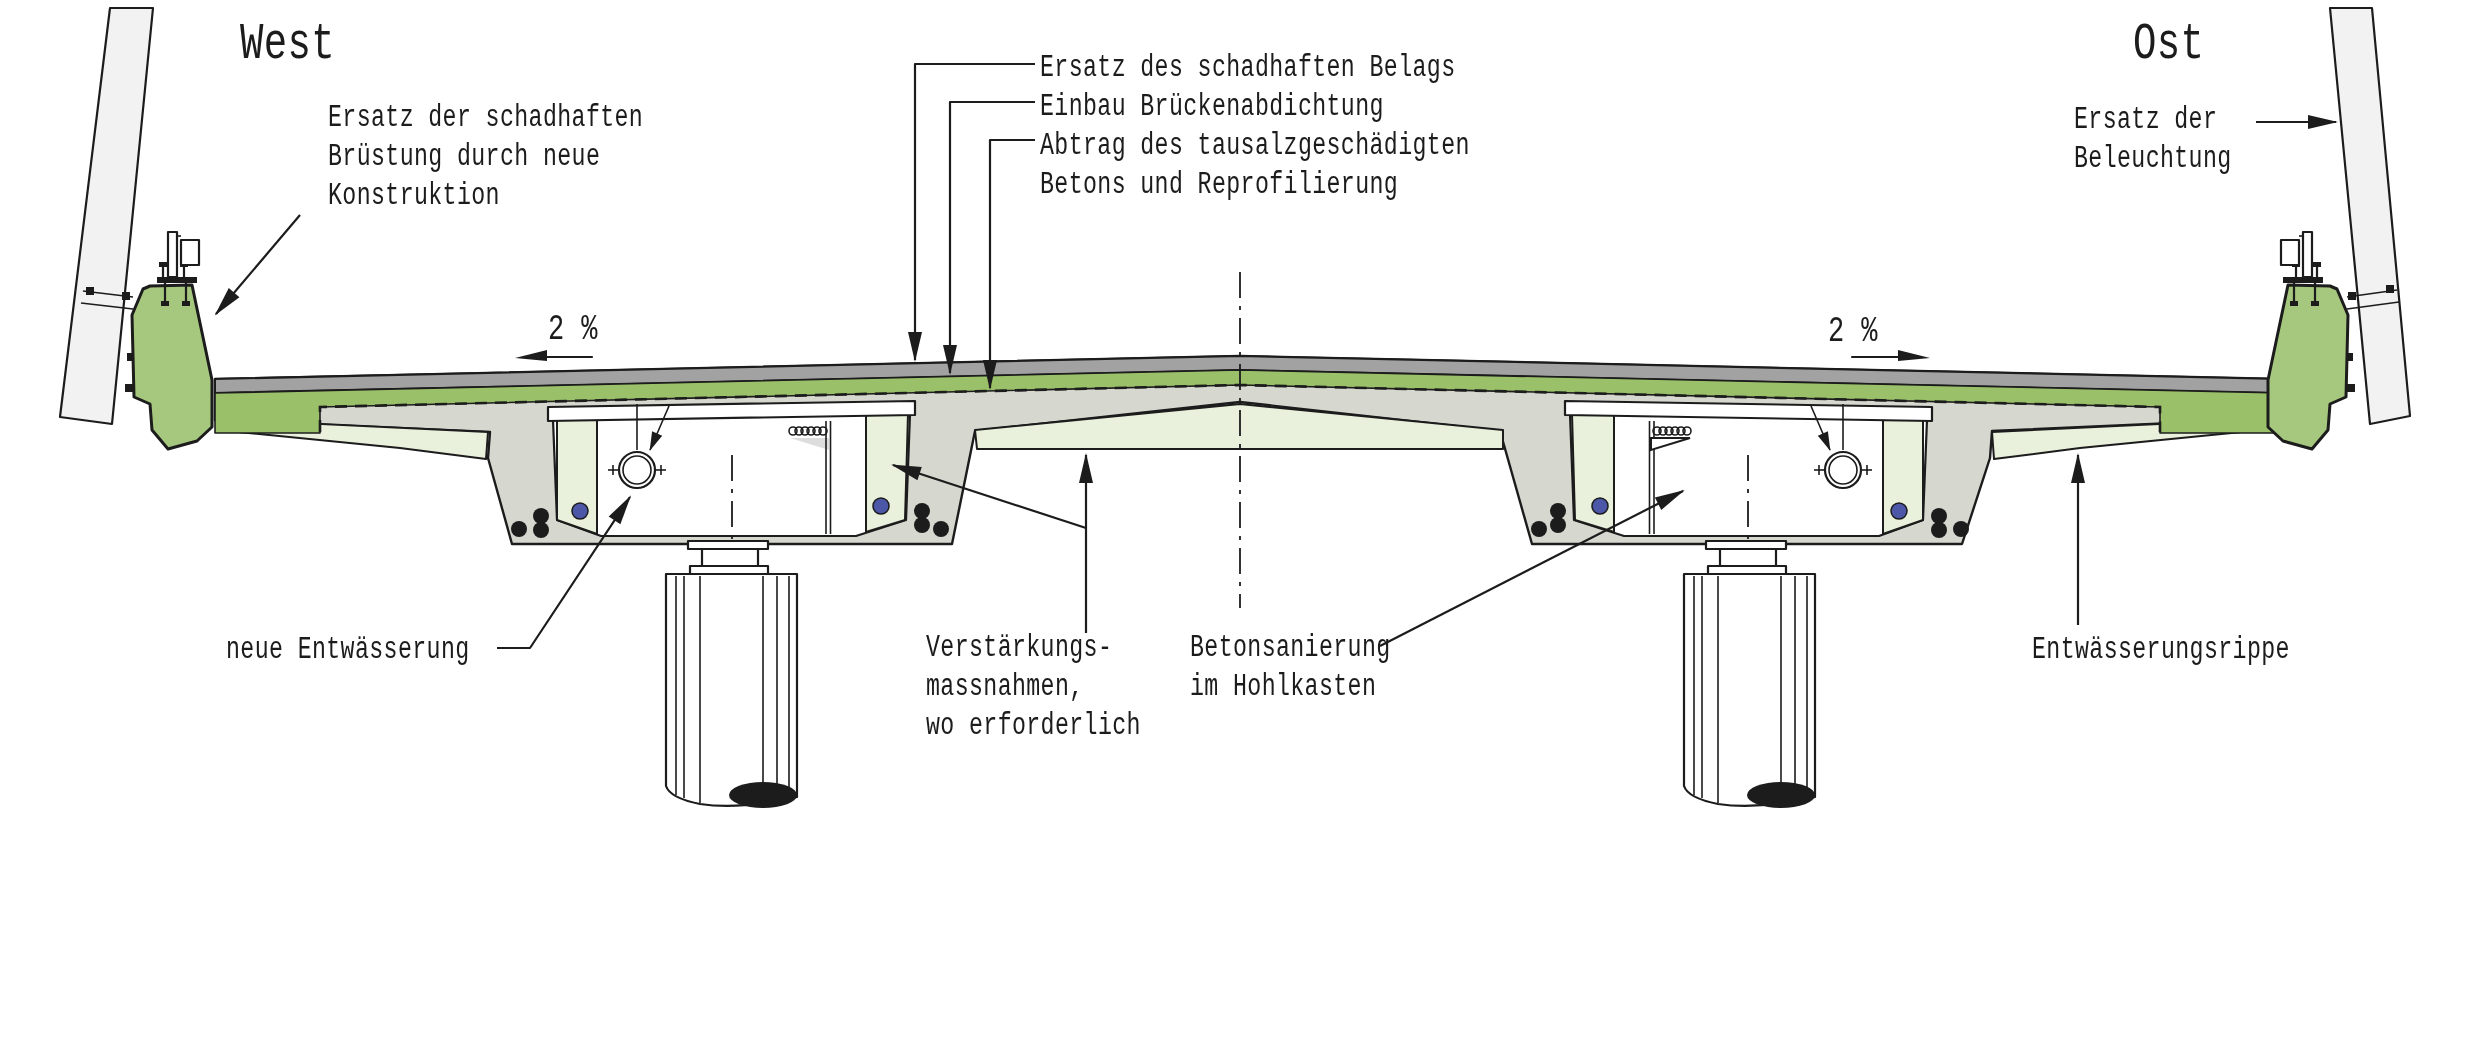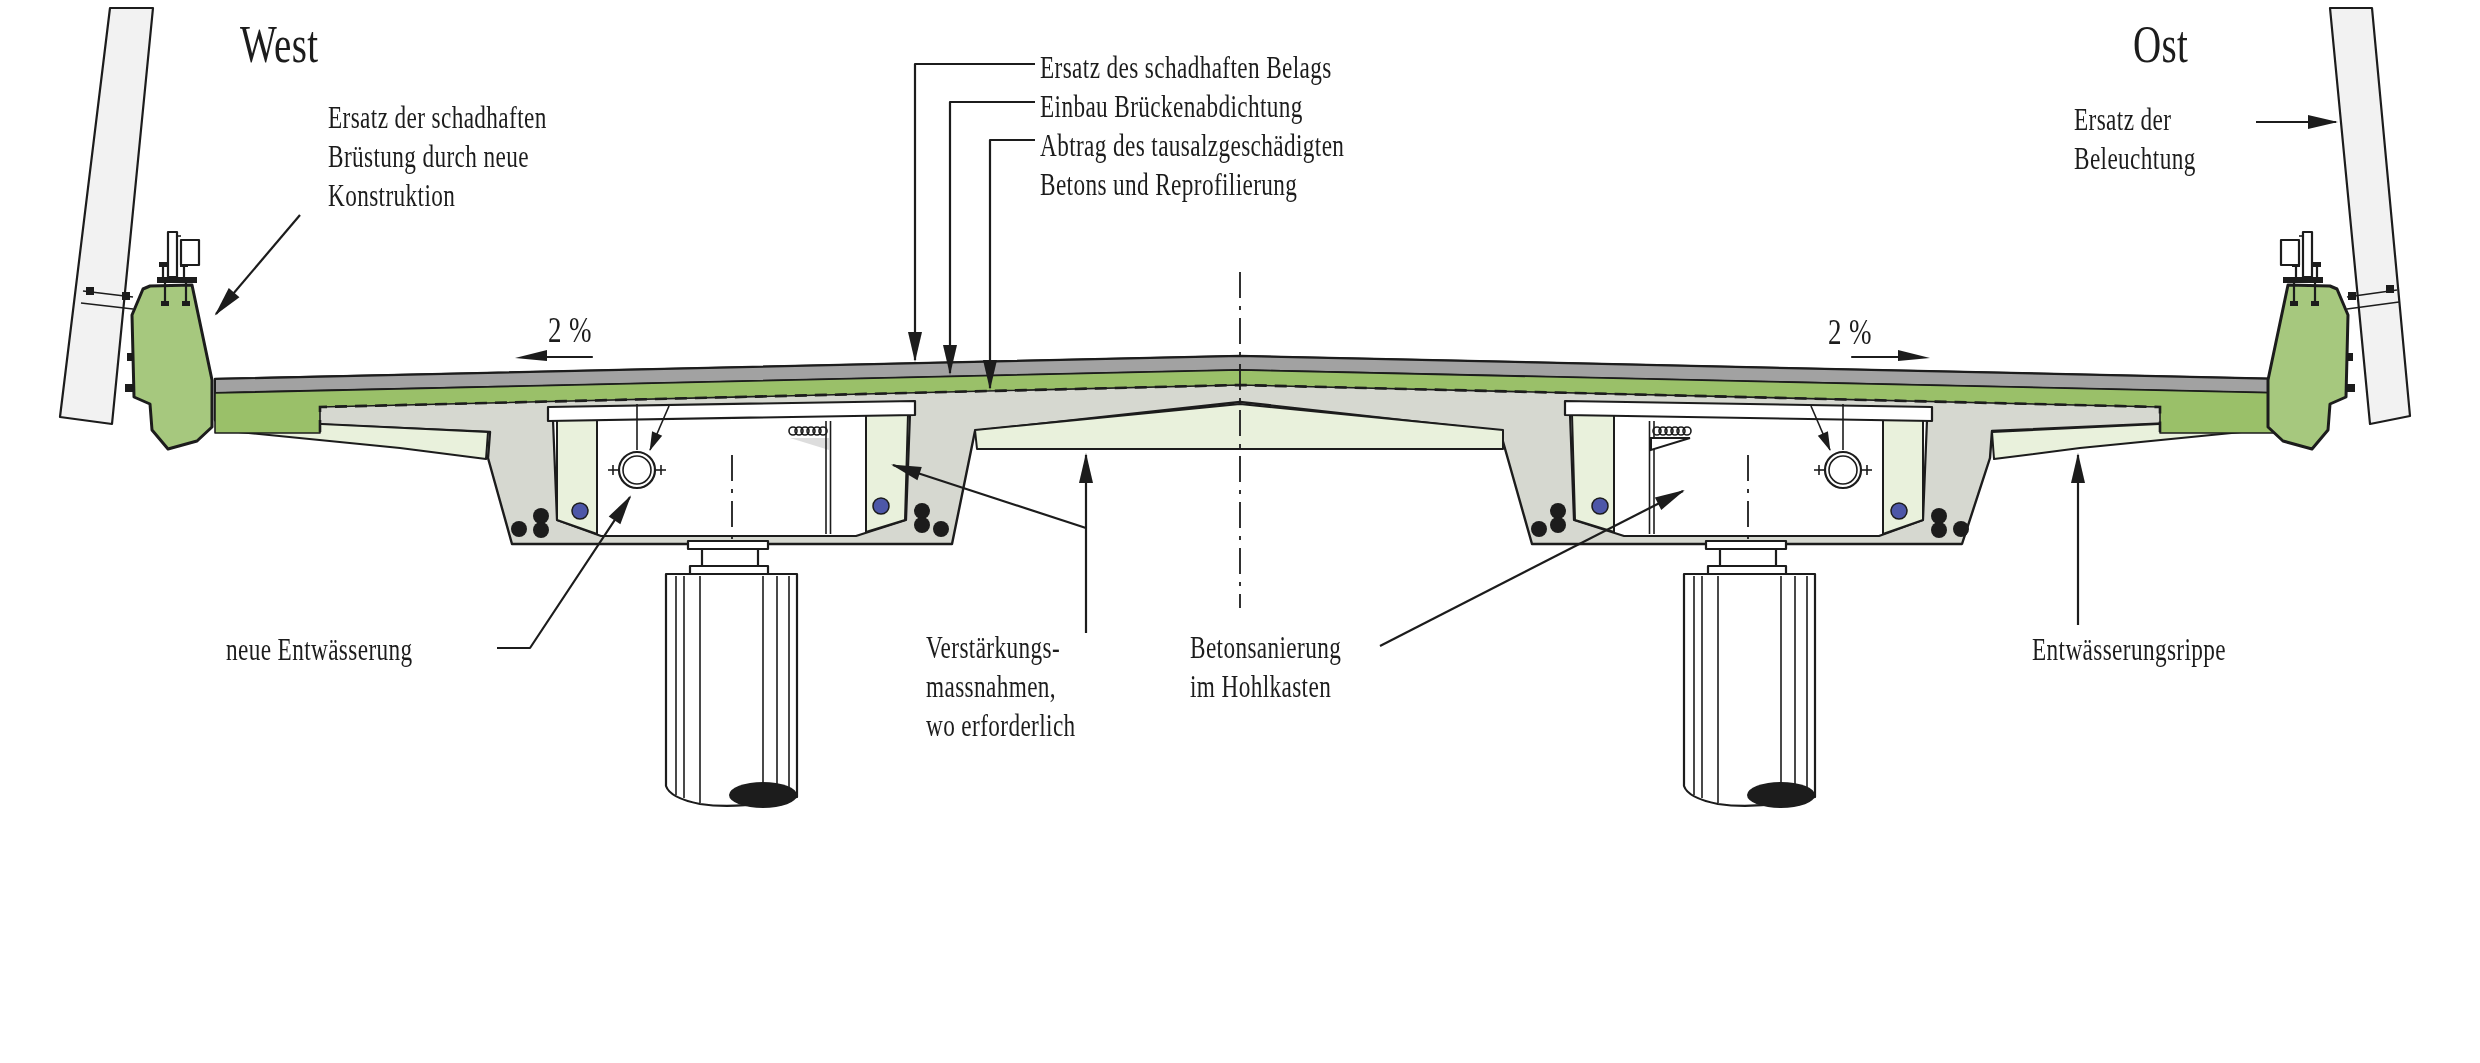--- a/index.html
+++ b/index.html
@@ -1,17 +1,17 @@
 <!DOCTYPE html>
 <html><head>
 <meta charset="utf-8">
 <style>
   html,body{margin:0;padding:0;background:#ffffff;}
   #stage{position:relative;width:2480px;height:1063px;background:#fff;overflow:hidden;
-         font-family:Liberation Serif, serif;color:#1c1c1c;}
+         font-family:Liberation Mono, monospace;color:#1c1c1c;}
   #drawing{position:absolute;left:0;top:0;width:2480px;height:1063px;}
   .lbl{position:absolute;font-size:31px;line-height:39px;white-space:pre-line;
        letter-spacing:.5px;transform:scaleX(.75);transform-origin:top left;color:#1c1c1c;}
   .title{font-size:52px;line-height:54px;}
   .slope{font-size:36px;line-height:36px;}
   
   .ln{stroke:var(--line);stroke-width:2.2;fill:none;stroke-linejoin:round;stroke-linecap:round;}
   .thin{stroke:var(--line);stroke-width:1.6;fill:none;}
   .concrete{fill:var(--concrete);stroke:var(--line);stroke-width:2.4;stroke-linejoin:round;}
   .asphalt{fill:var(--asphalt);stroke:var(--line);stroke-width:2;stroke-linejoin:round;}

